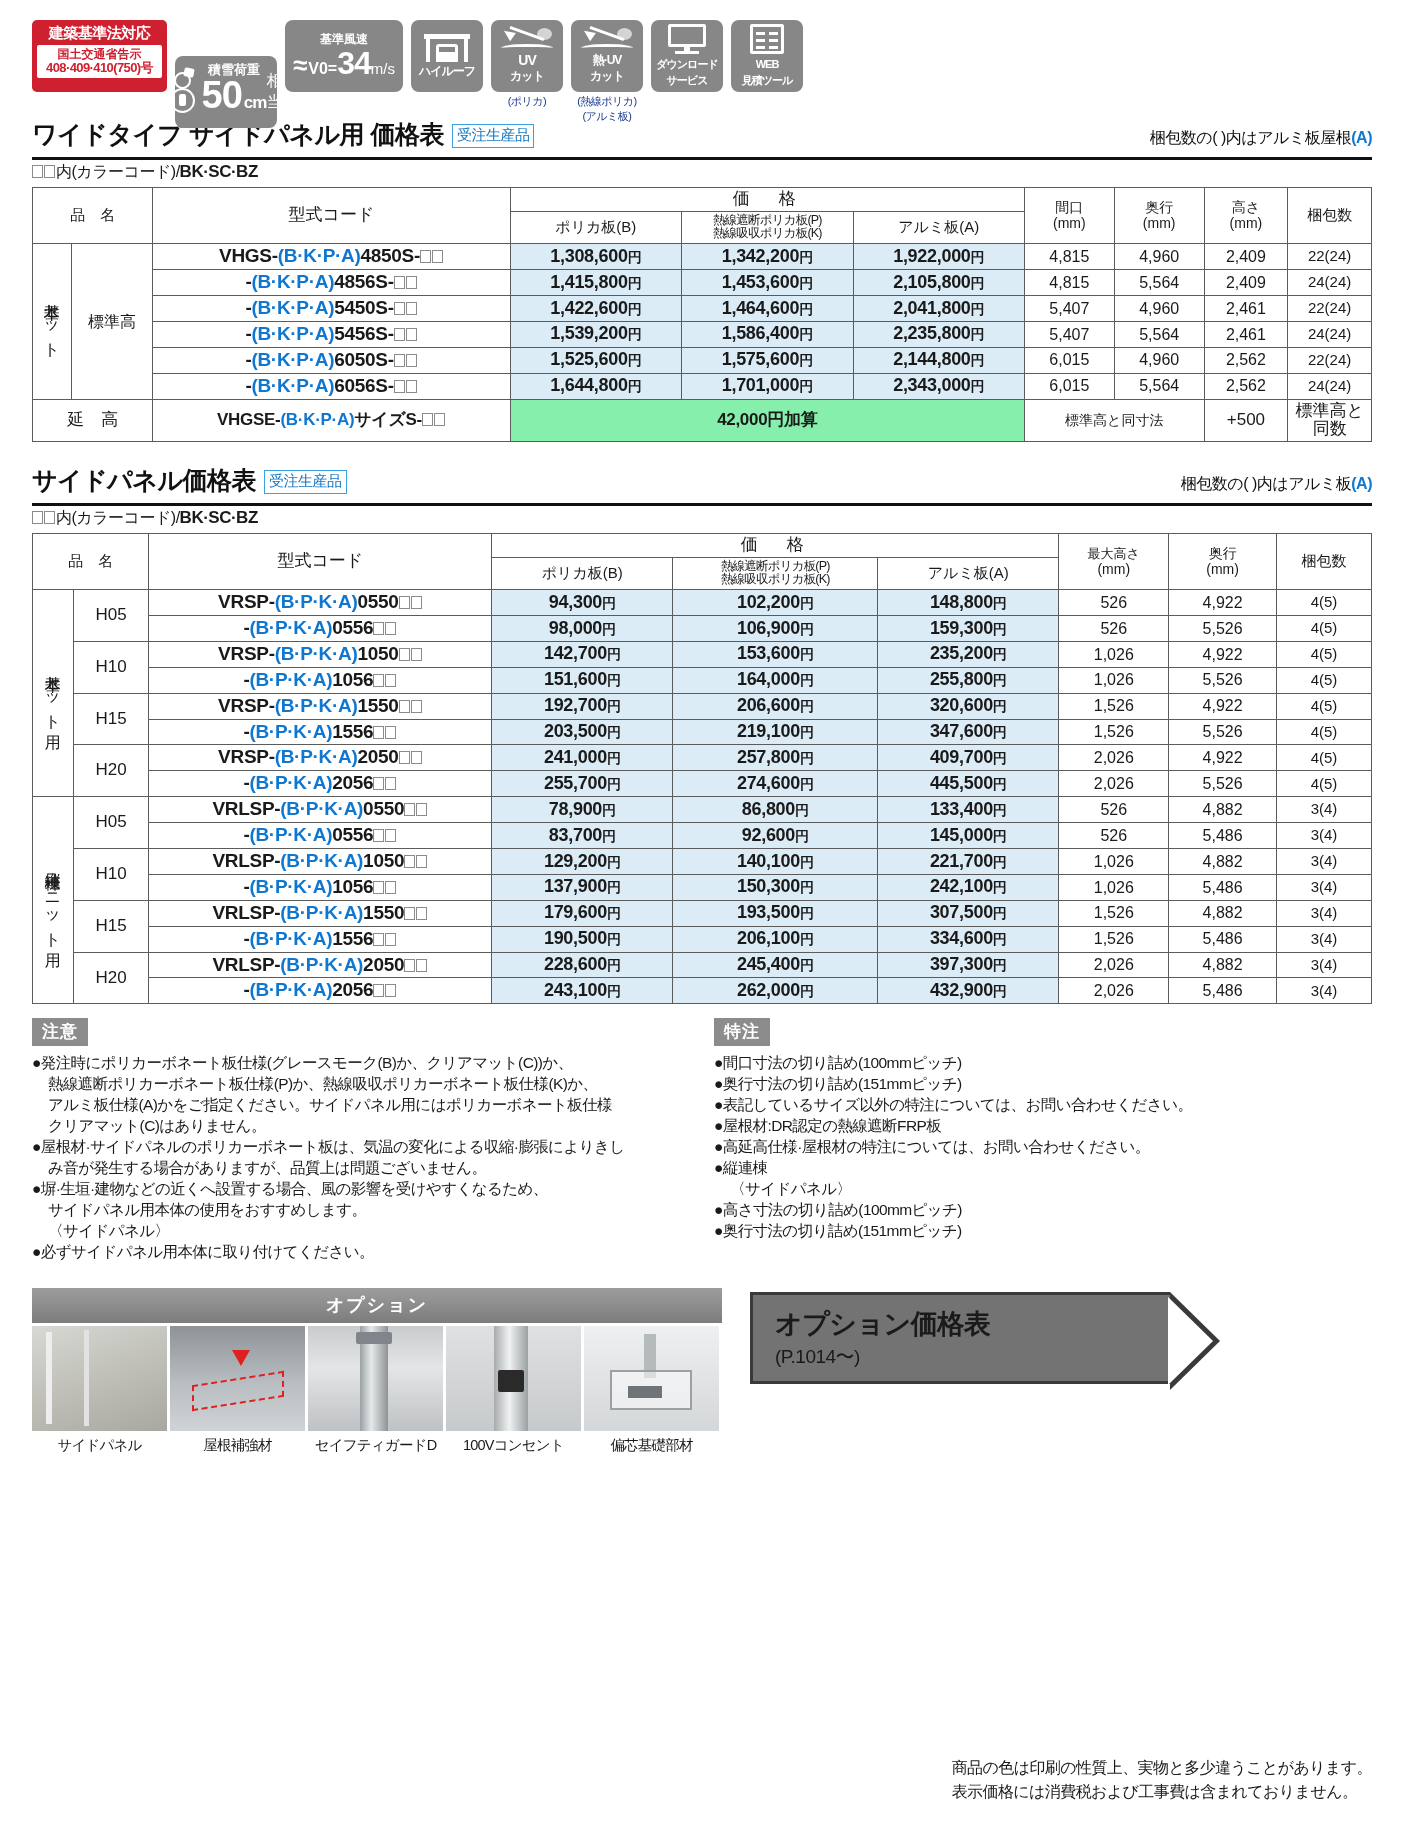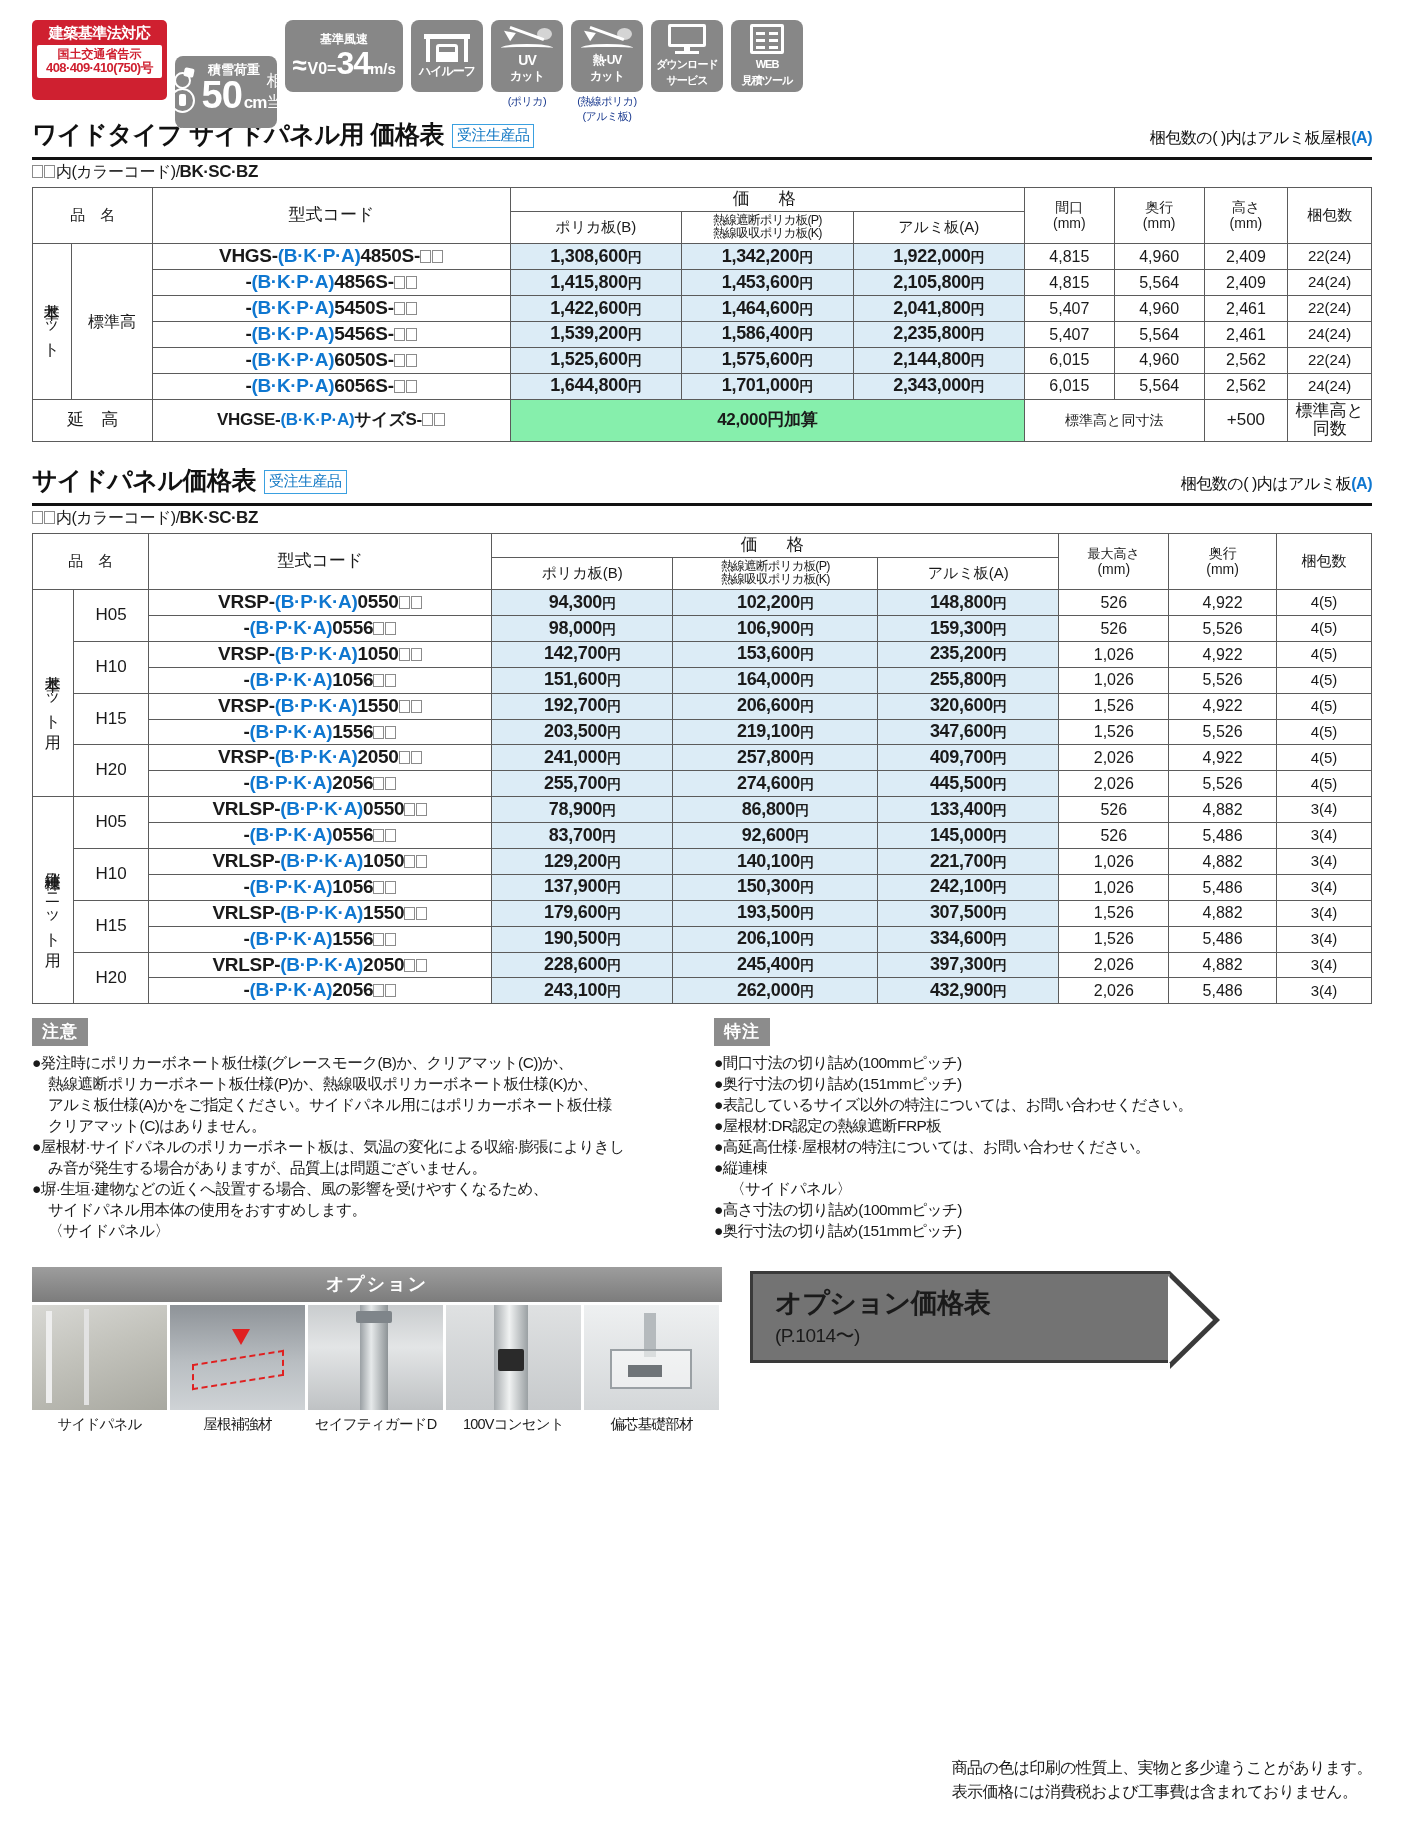--- a/index.html
+++ b/index.html
@@ -17,21 +17,21 @@
   .page { position: relative; width: 1404px; height: 1822px; padding: 0; }
 
   
   .badge-bar {
     display: flex; align-items: flex-start;
     gap: 8px;
     padding: 20px 0 0 32px;
     height: 118px;
   }
   .badge-red {
-    width: 135px; height: 80px;
+    width: 135px; height: 72px;
     background: #cf2030;
     border-radius: 5px;
     color: #fff;
     display: flex; flex-direction: column; align-items: center;
     padding-top: 4px;
   }
   .badge-red .br-top {
     font-size: 15px; font-weight: bold; letter-spacing: -0.5px;
     line-height: 18px;
   }
@@ -81,21 +81,21 @@
   .snow-text .st-label { font-size: 13px; font-weight: bold; margin-bottom: 1px; }
   .snow-text .st-num { font-size: 38px; font-weight: bold; letter-spacing: -1px; line-height: 36px; display: flex; align-items: baseline;}
   .snow-text .st-unit { font-size: 17px; font-weight: bold; margin-left: 2px; }
 
   .badge-wind { width: 118px; padding: 0 4px; }
   .wind-wrap { display:flex; flex-direction:column; align-items:center; line-height:1; width:100%;}
   .wind-wrap .wd-label { font-size: 12px; font-weight: bold; margin-bottom: 2px;}
   .wind-row { display: flex; align-items: baseline; justify-content:center; }
   .wind-row .wv { font-size: 16px; font-weight: bold; }
   .wind-row .wn { font-size: 32px; font-weight: bold; letter-spacing: -1px; }
-  .wind-row .wu { font-size: 15px; font-weight: bold; }
+  .wind-row .wu { font-size: 15px; font-weight: normal; }
   .wave { font-size: 26px; font-weight: bold; line-height: 20px; margin-right: 1px;}
 
   .badge-sq { width: 72px; flex-direction: column; padding: 4px 2px; }
   .badge-sq .sq-text { font-size: 14px; font-weight: bold; line-height: 16px; text-align: center; letter-spacing:-1px;}
   .badge-sq .sq-text.small { font-size: 12px; }
   .badge-col { display: flex; flex-direction: column; align-items: center; }
   .badge-under {
     font-size: 11px; color: #1a3a8f; margin-top: 3px; text-align: center; letter-spacing: -0.5px;
     line-height: 12px;
   }
@@ -733,20 +733,21 @@
       <div id="notes-left-list">
           <div class="note-plain">●発注時にポリカーボネート板仕様(グレースモーク(B)か、クリアマット(C))か、</div>
           <div class="note-plain indent">熱線遮断ポリカーボネート板仕様(P)か、熱線吸収ポリカーボネート板仕様(K)か、</div>
           <div class="note-plain indent">アルミ板仕様(A)かをご指定ください。サイドパネル用にはポリカーボネート板仕様</div>
           <div class="note-plain indent">クリアマット(C)はありません。</div>
           <div class="note-plain">●屋根材·サイドパネルのポリカーボネート板は、気温の変化による収縮·膨張によりきし</div>
           <div class="note-plain indent">み音が発生する場合がありますが、品質上は問題ございません。</div>
           <div class="note-plain">●塀·生垣·建物などの近くへ設置する場合、風の影響を受けやすくなるため、</div>
           <div class="note-plain indent">サイドパネル用本体の使用をおすすめします。</div>
           <div class="note-plain indent">〈サイドパネル〉</div>
+          <div class="note-plain">●必ずサイドパネル用本体に取り付けてください。</div>
         </div>
     </div>
     <div class="notes-col">
       <div class="note-tag">特注</div>
       <div id="notes-right-list">
           <div class="note-plain">●間口寸法の切り詰め(100mmピッチ)</div>
           <div class="note-plain">●奥行寸法の切り詰め(151mmピッチ)</div>
           <div class="note-plain">●表記しているサイズ以外の特注については、お問い合わせください。</div>
           <div class="note-plain">●屋根材:DR認定の熱線遮断FRP板</div>
           <div class="note-plain">●高延高仕様·屋根材の特注については、お問い合わせください。</div>

